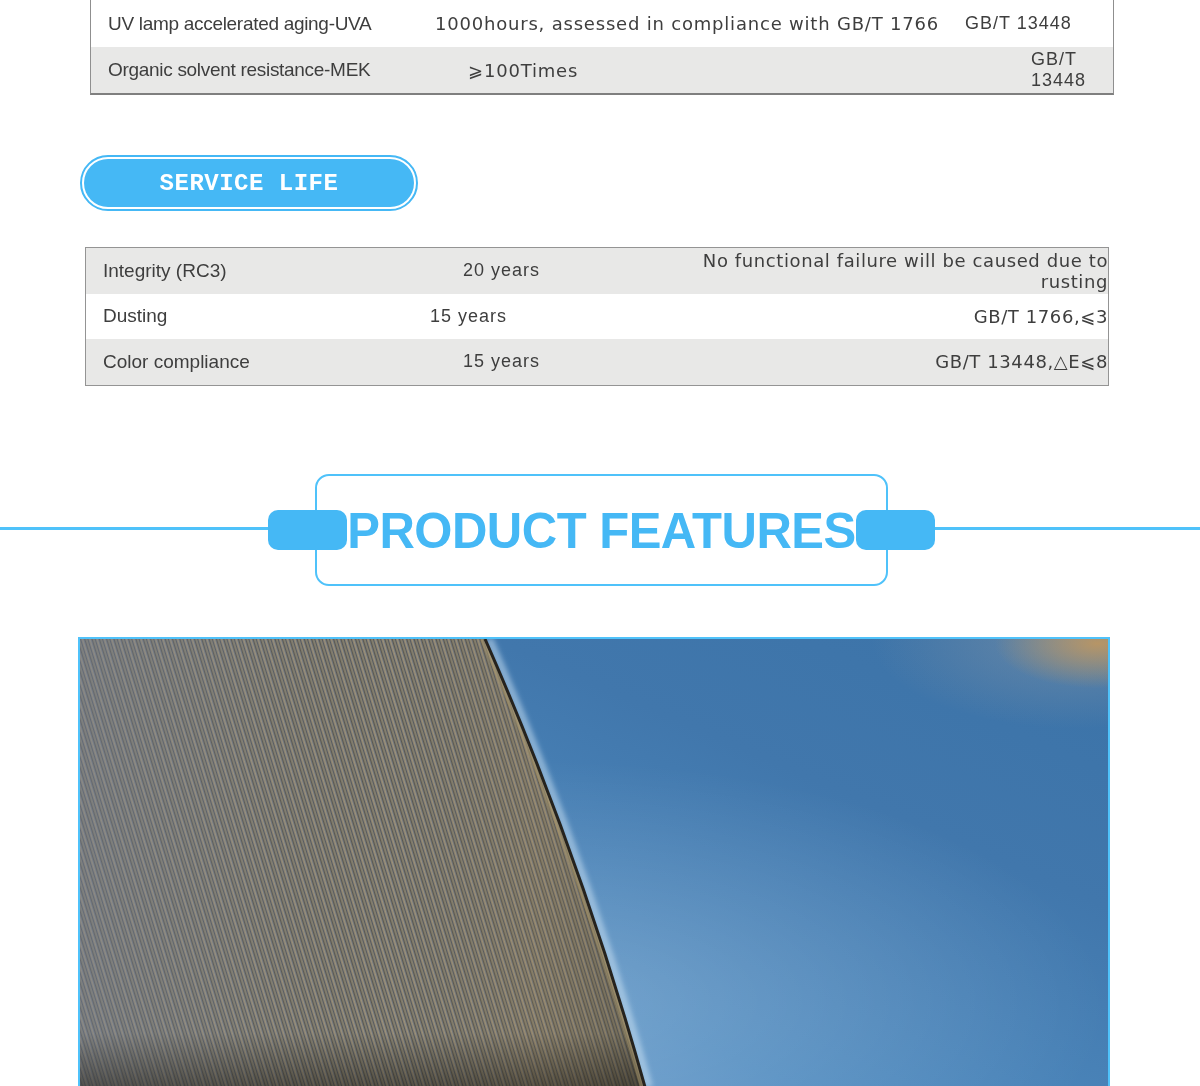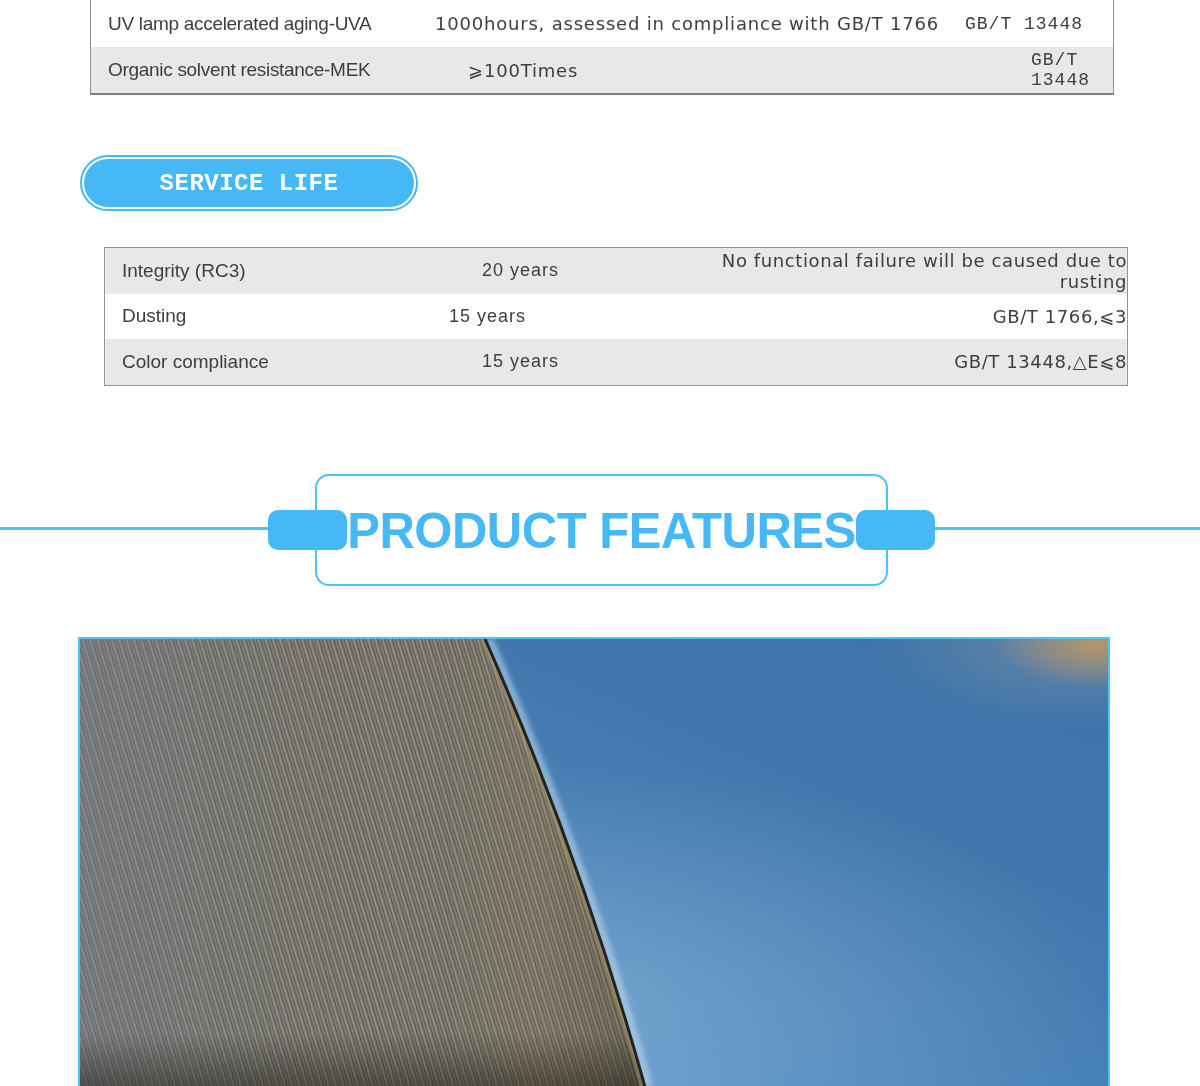--- a/index.html
+++ b/index.html
@@ -19,41 +19,41 @@
     border-bottom:2px solid #7f7f7f;
     box-sizing:border-box;
     margin-left:12px;
   }
   .row{display:flex;align-items:center;font-size:19px;}
   .row.shaded{background:var(--row-shade,#e8e8e7);gap:33px;}
   .spec-table .row{height:46px;}
   .spec-table .row:first-child{height:47px;}
   .cell-name{width:344px;padding-left:17px;box-sizing:border-box;letter-spacing:-0.3px;}
   .cell-value{width:530px;letter-spacing:0.8px;font-family:"DejaVu Sans",sans-serif;font-size:18px;}
-  .cell-standard{flex:1;letter-spacing:1px;font-family:Liberation Mono, monospace;font-size:18px;}
+  .cell-standard{flex:1;letter-spacing:1px;font-family:Liberation Sans, sans-serif;font-size:18px;}
   
   .badge{
     position:absolute;left:80px;top:155px;width:338px;height:56px;
     border:2px solid var(--accent,#45b8f5);
     border-radius:29px;
     box-sizing:border-box;
     padding:2px;
     background:#ffffff;
     font-family:Liberation Mono, monospace;
   }
   .badge-inner{
     width:100%;height:100%;
     background:var(--accent,#45b8f5);
     border-radius:24px;
     display:flex;align-items:center;justify-content:center;
     color:#ffffff;font-size:24px;font-weight:bold;letter-spacing:0.5px;
   }
   
   .service-table{
-    position:absolute;left:104px;top:247px;width:1024px;
+    position:absolute;left:85px;top:247px;width:1024px;
     border:1px solid #949494;
     box-sizing:border-box;
   }
   .service-table .row{height:45.5px;}
   .cell-item{width:344px;padding-left:17px;box-sizing:border-box;}
   .cell-duration{width:198px;letter-spacing:1px;font-family:Liberation Sans, sans-serif;font-size:18px;}
   .cell-criteria{flex:1;letter-spacing:0.3px;font-family:"DejaVu Sans",sans-serif;font-size:18px;text-align:right;}
   .service-table .cell-criteria{letter-spacing:0.6px;}
   
   .divider-line{

